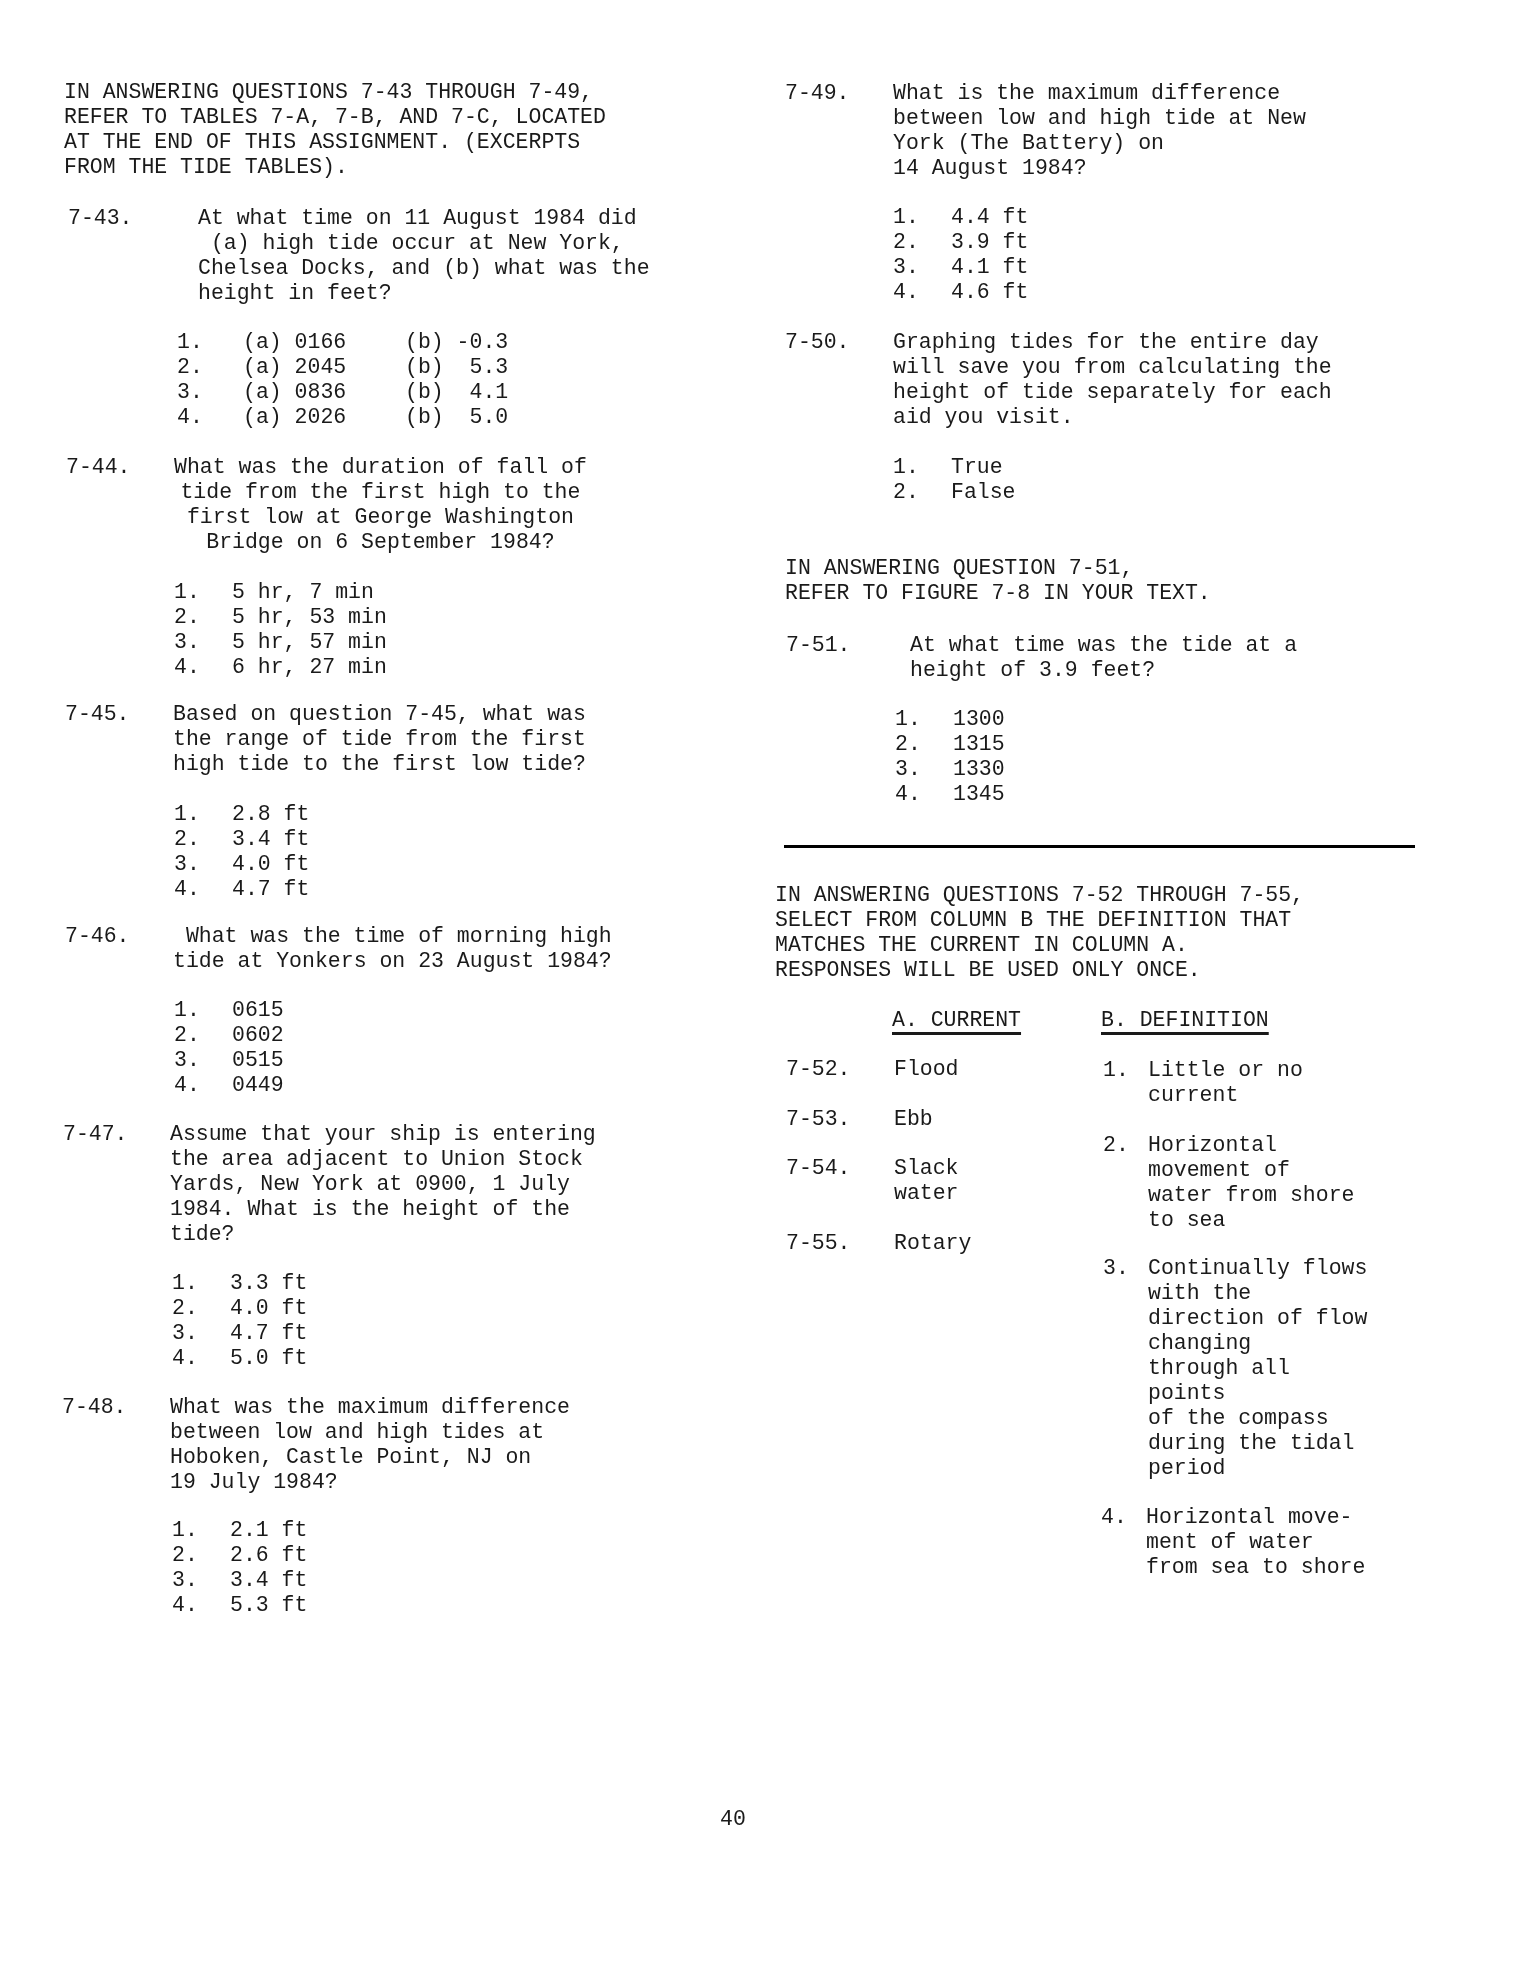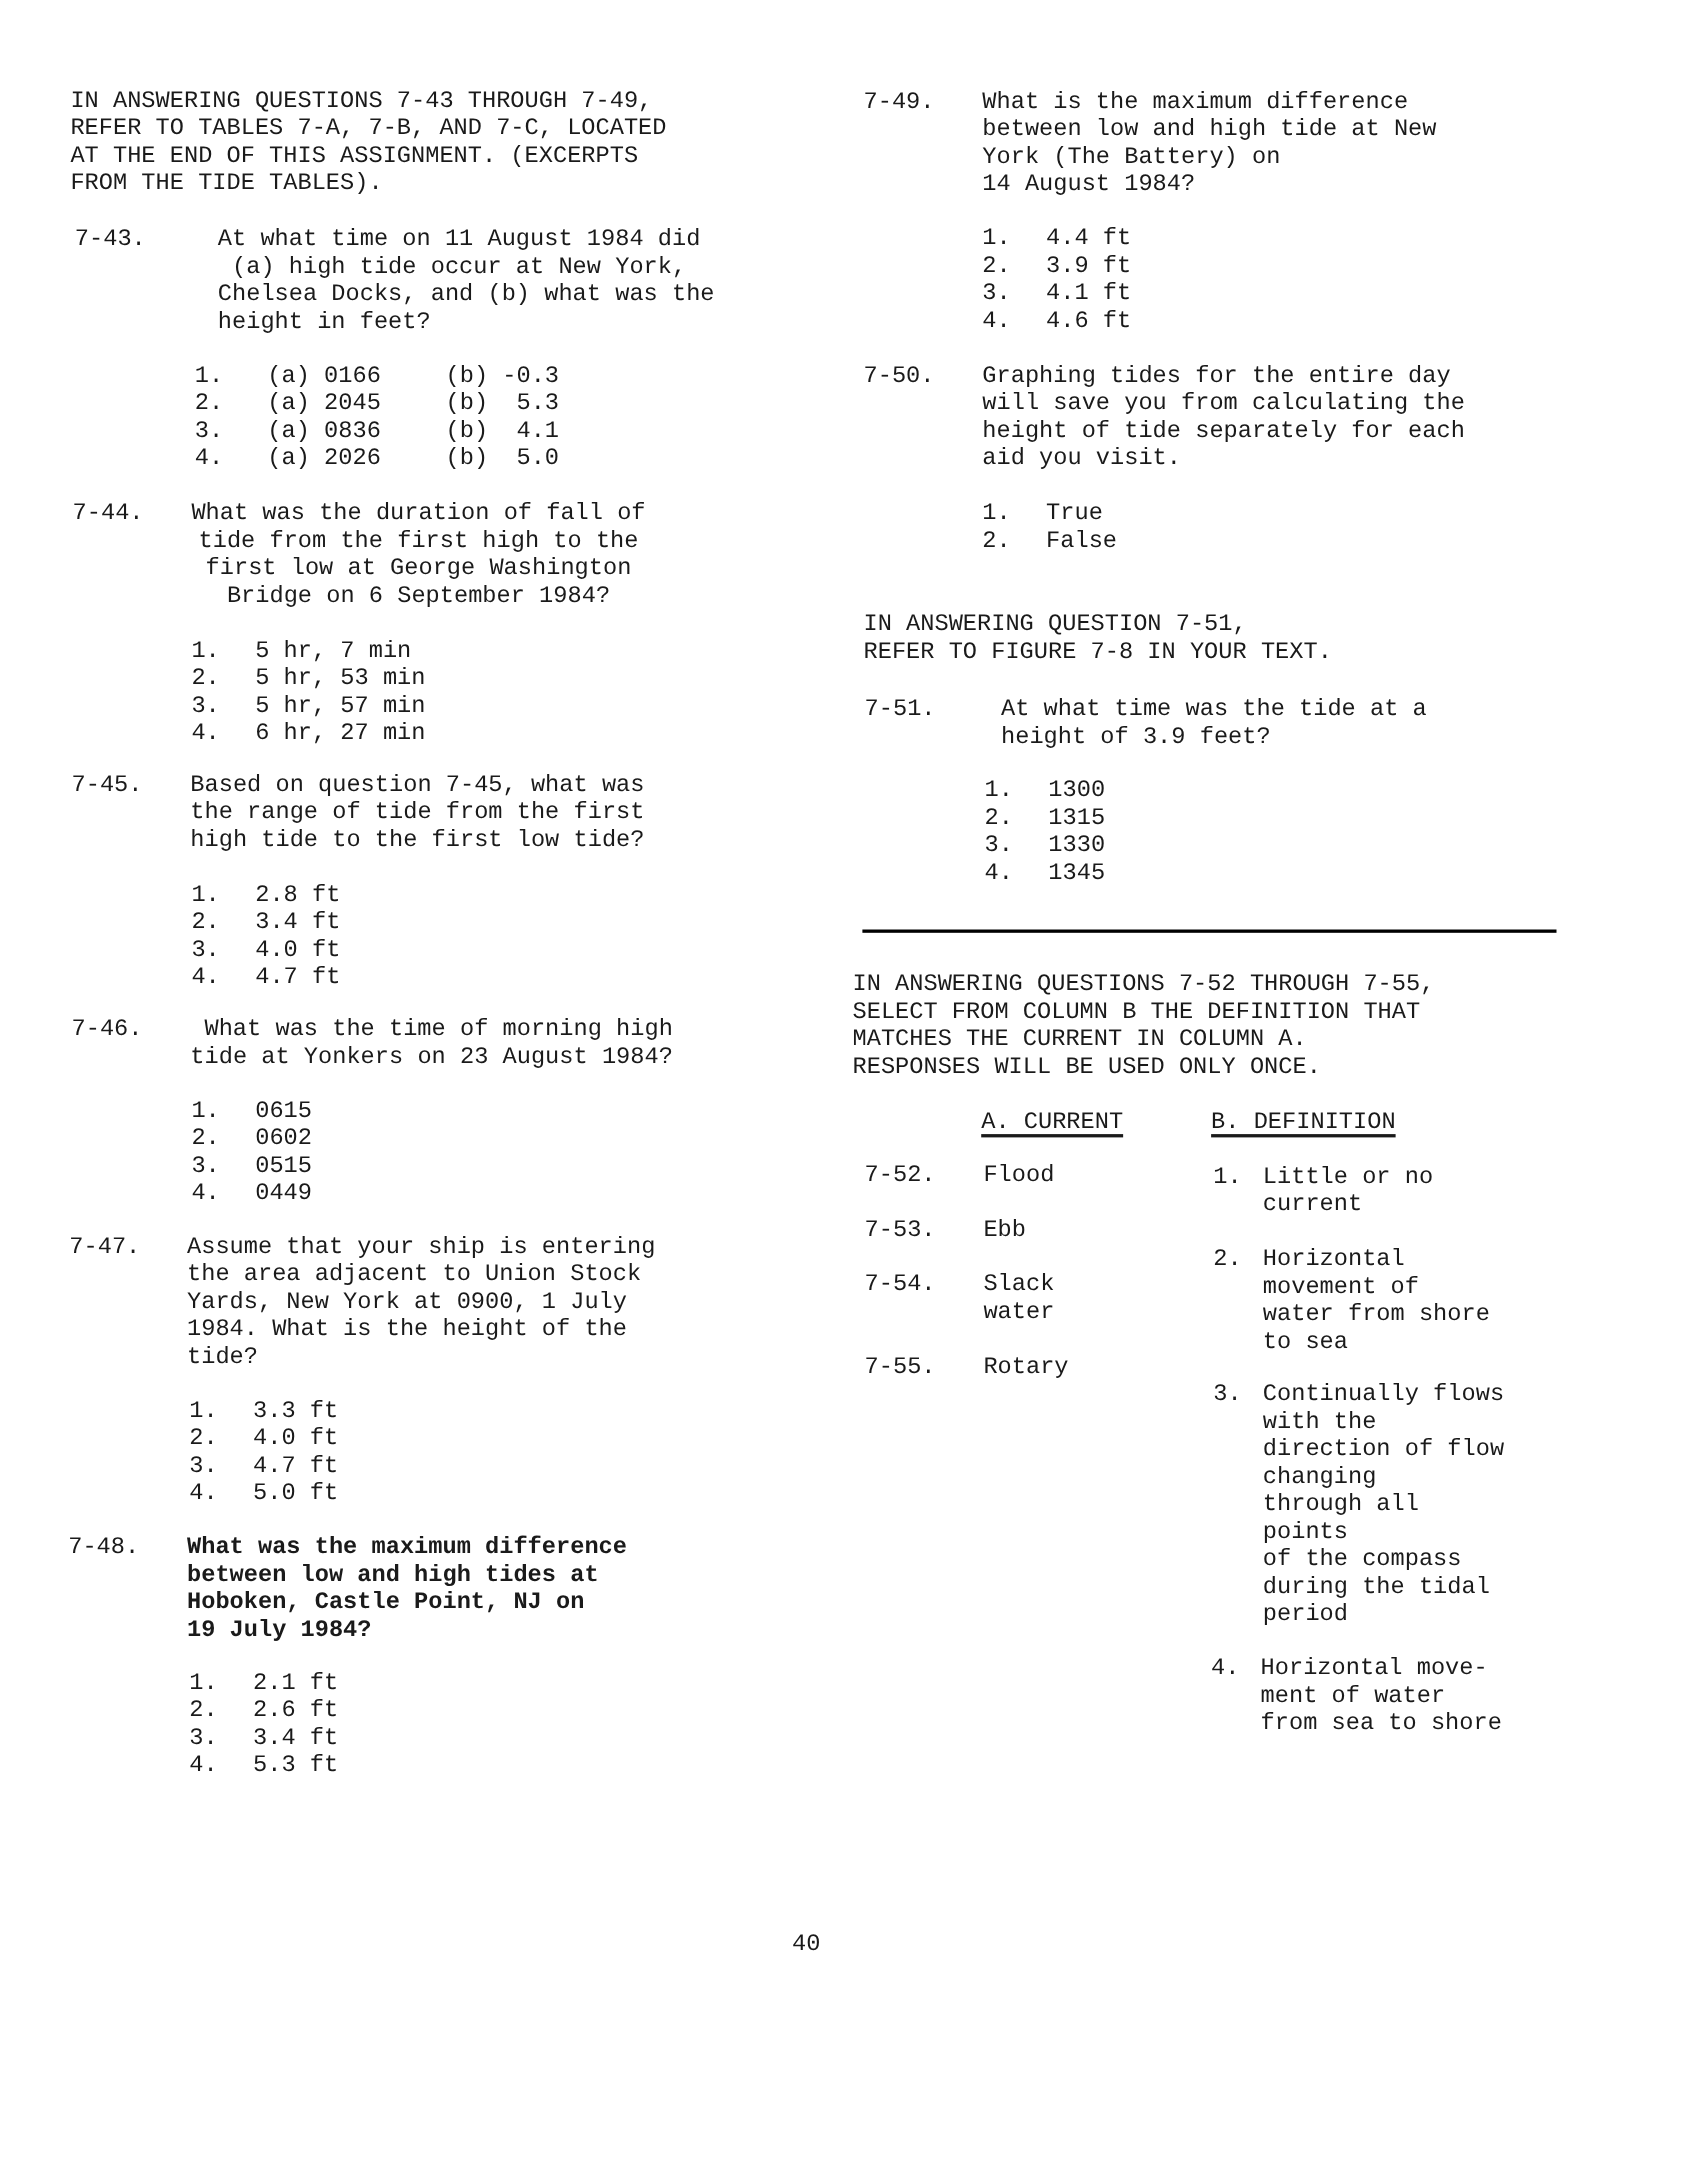--- a/index.html
+++ b/index.html
@@ -18,21 +18,21 @@
   .opt .n { display: inline-block; width: 58px; }
   .opt43 .n { width: 66px; }
   .opt43 .a { display: inline-block; width: 162px; }
   .divider { position: absolute; left: 784px; top: 845px; width: 631px; height: 3px; background: #000; }
   .colhead { position: absolute; white-space: pre; text-decoration: underline; text-decoration-thickness: 2.5px; text-underline-offset: 6px; }
   .match-num { position: absolute; white-space: pre; }
   .match-term { position: absolute; white-space: pre-wrap; }
   .def { position: absolute; }
   .def .dn { position: absolute; left: 0; top: 0; white-space: pre; }
   .def .dt { position: absolute; left: 45px; top: 0; white-space: pre-wrap; width: 270px; }
-  .page-num { position: absolute; left: 720px; top: 1756px; white-space: pre; }
+  .page-num { position: absolute; left: 720px; top: 1807px; white-space: pre; }
 </style>
 </head>
 <body>
 
 <div class="abs block" style="left:64px; top:80px;">IN ANSWERING QUESTIONS 7-43 THROUGH 7-49,
 REFER TO TABLES 7-A, 7-B, AND 7-C, LOCATED
 AT THE END OF THIS ASSIGNMENT. (EXCERPTS
 FROM THE TIDE TABLES).</div>
 
 <div class="q" style="left:68px; top:206px; width:640px;">
@@ -98,21 +98,21 @@
 </div>
 <div class="opts" style="left:172px; top:1271px;">
   <div class="opt"><span class="n">1.</span><span>3.3 ft</span></div>
   <div class="opt"><span class="n">2.</span><span>4.0 ft</span></div>
   <div class="opt"><span class="n">3.</span><span>4.7 ft</span></div>
   <div class="opt"><span class="n">4.</span><span>5.0 ft</span></div>
 </div>
 
 <div class="q" style="left:62px; top:1395px; width:640px;">
   <span class="num">7-48.</span>
-  <span class="stem" style="left:108px;font-weight:bold;">What was the maximum difference
+  <span class="stem" style="left:108px;">What was the maximum difference
 between low and high tides at
 Hoboken, Castle Point, NJ on
 19 July 1984?</span>
 </div>
 <div class="opts" style="left:172px; top:1518px;">
   <div class="opt"><span class="n">1.</span><span>2.1 ft</span></div>
   <div class="opt"><span class="n">2.</span><span>2.6 ft</span></div>
   <div class="opt"><span class="n">3.</span><span>3.4 ft</span></div>
   <div class="opt"><span class="n">4.</span><span>5.3 ft</span></div>
 </div>

